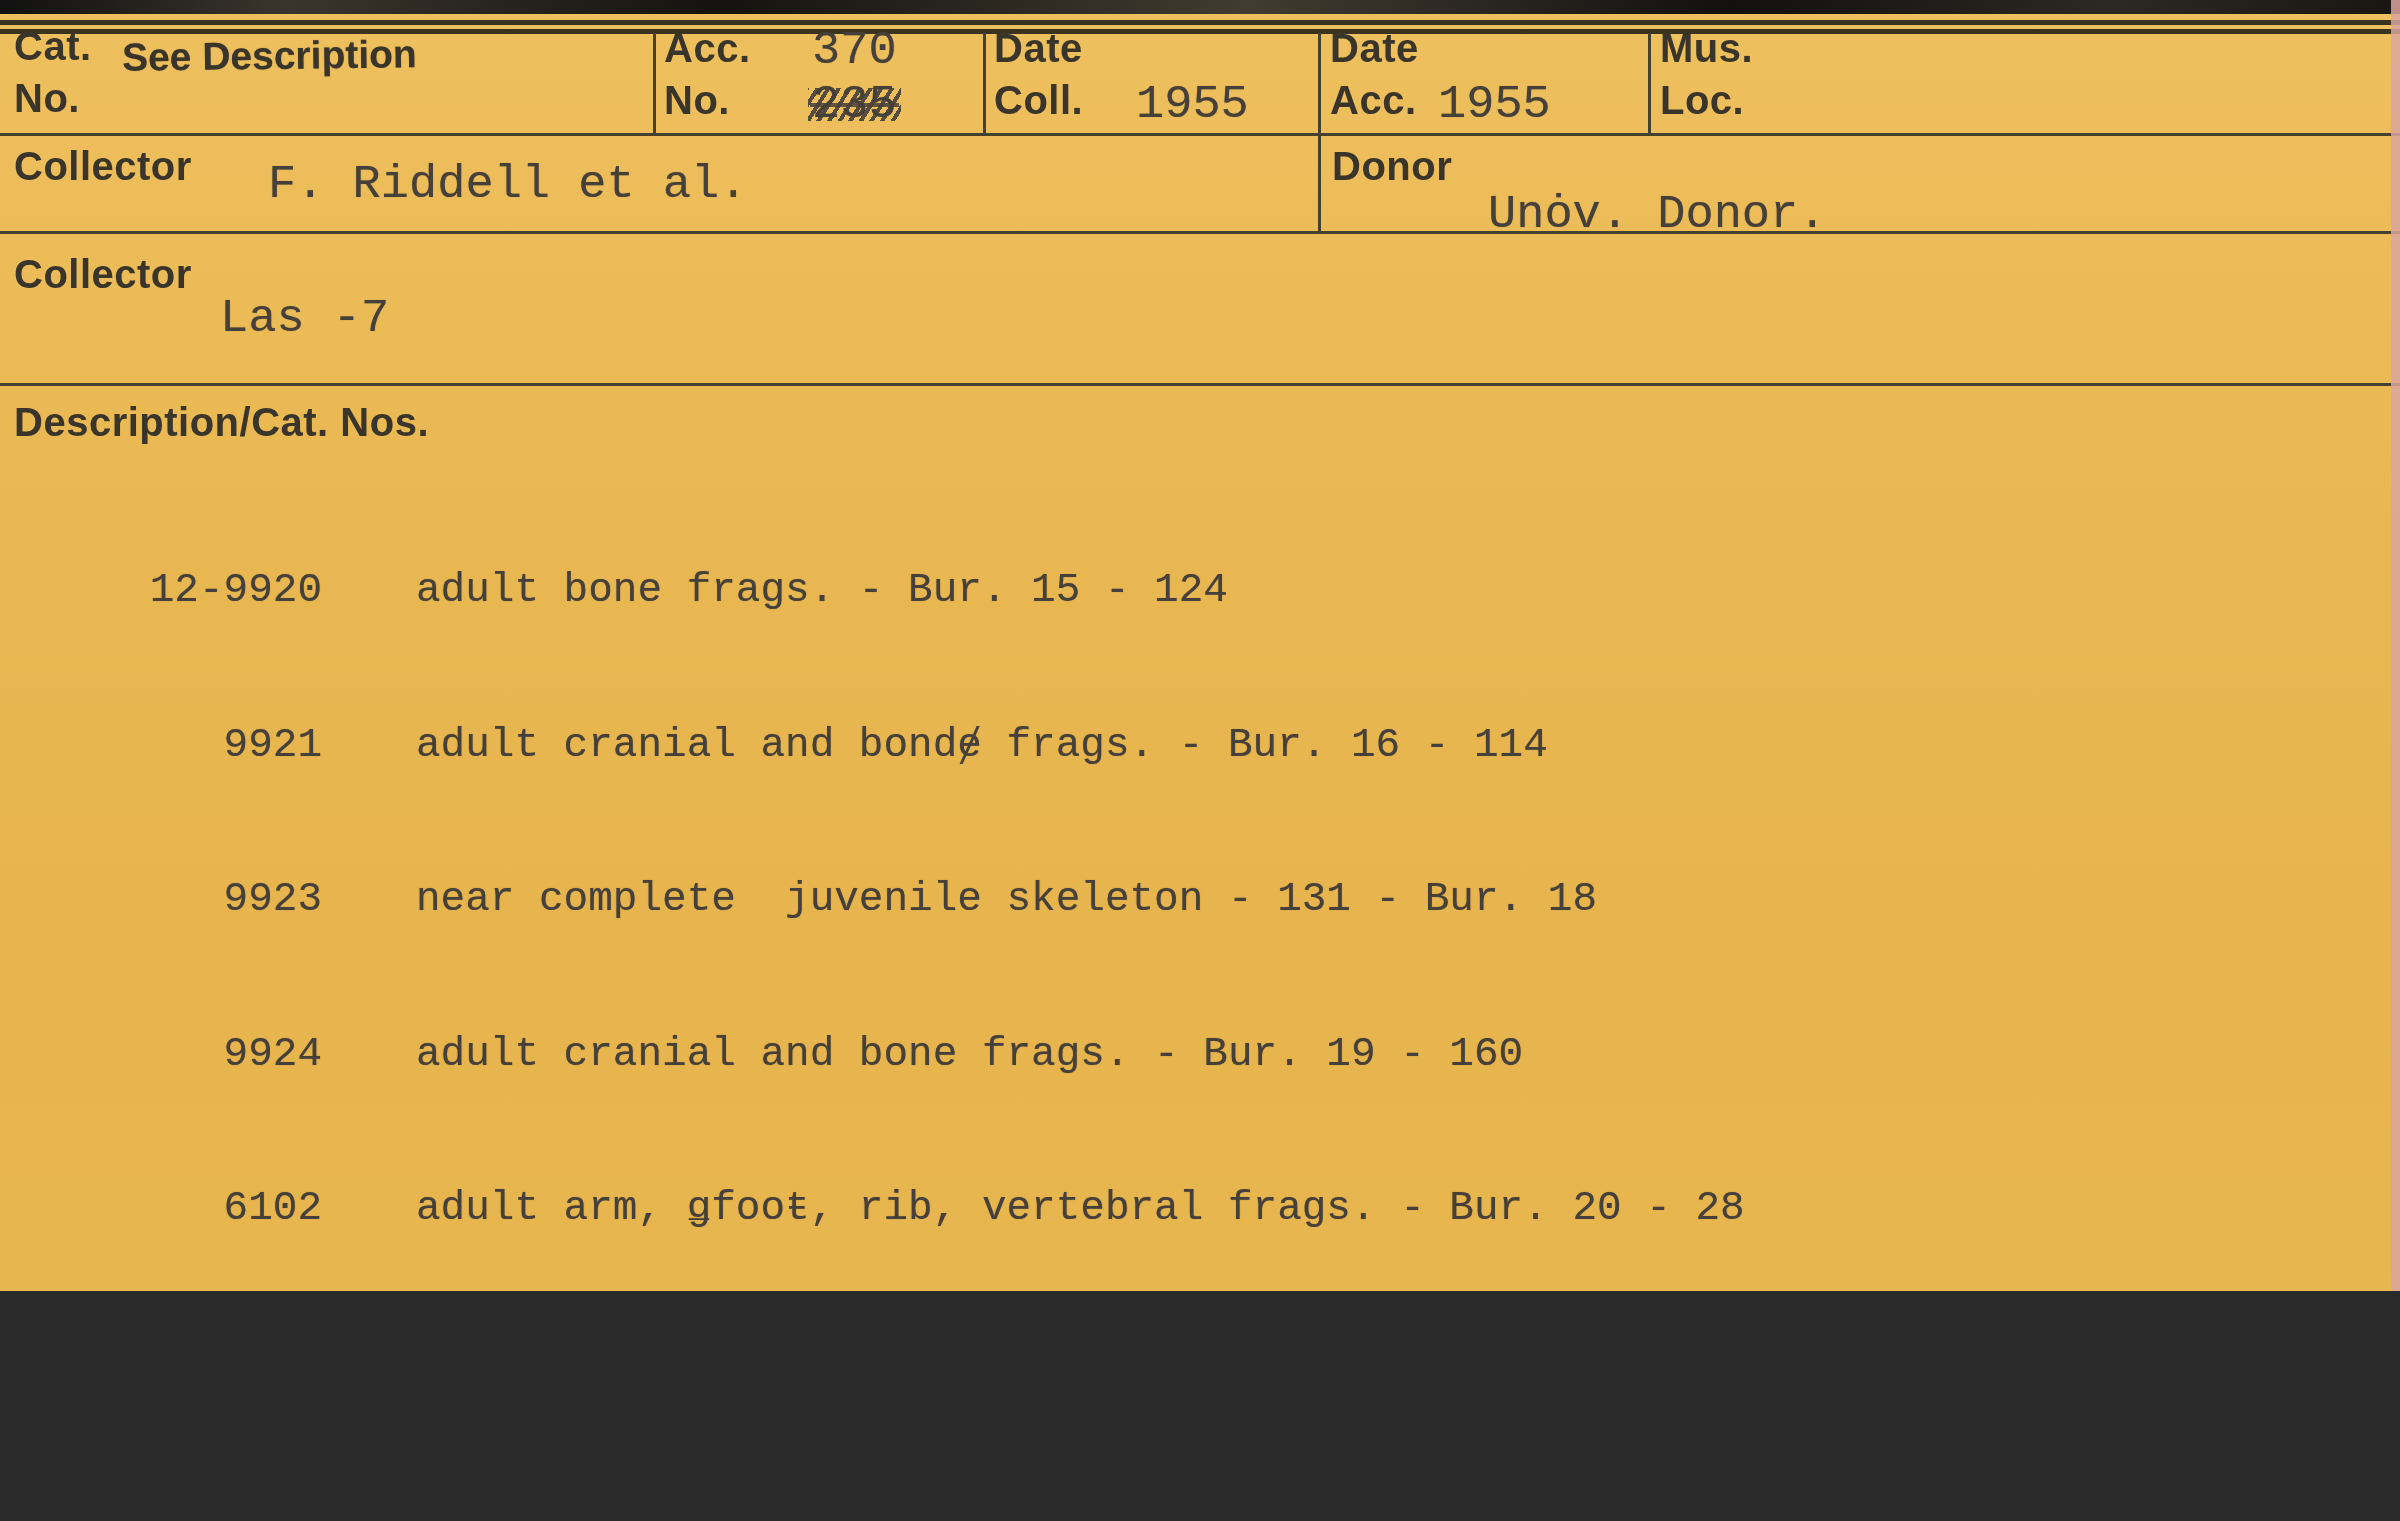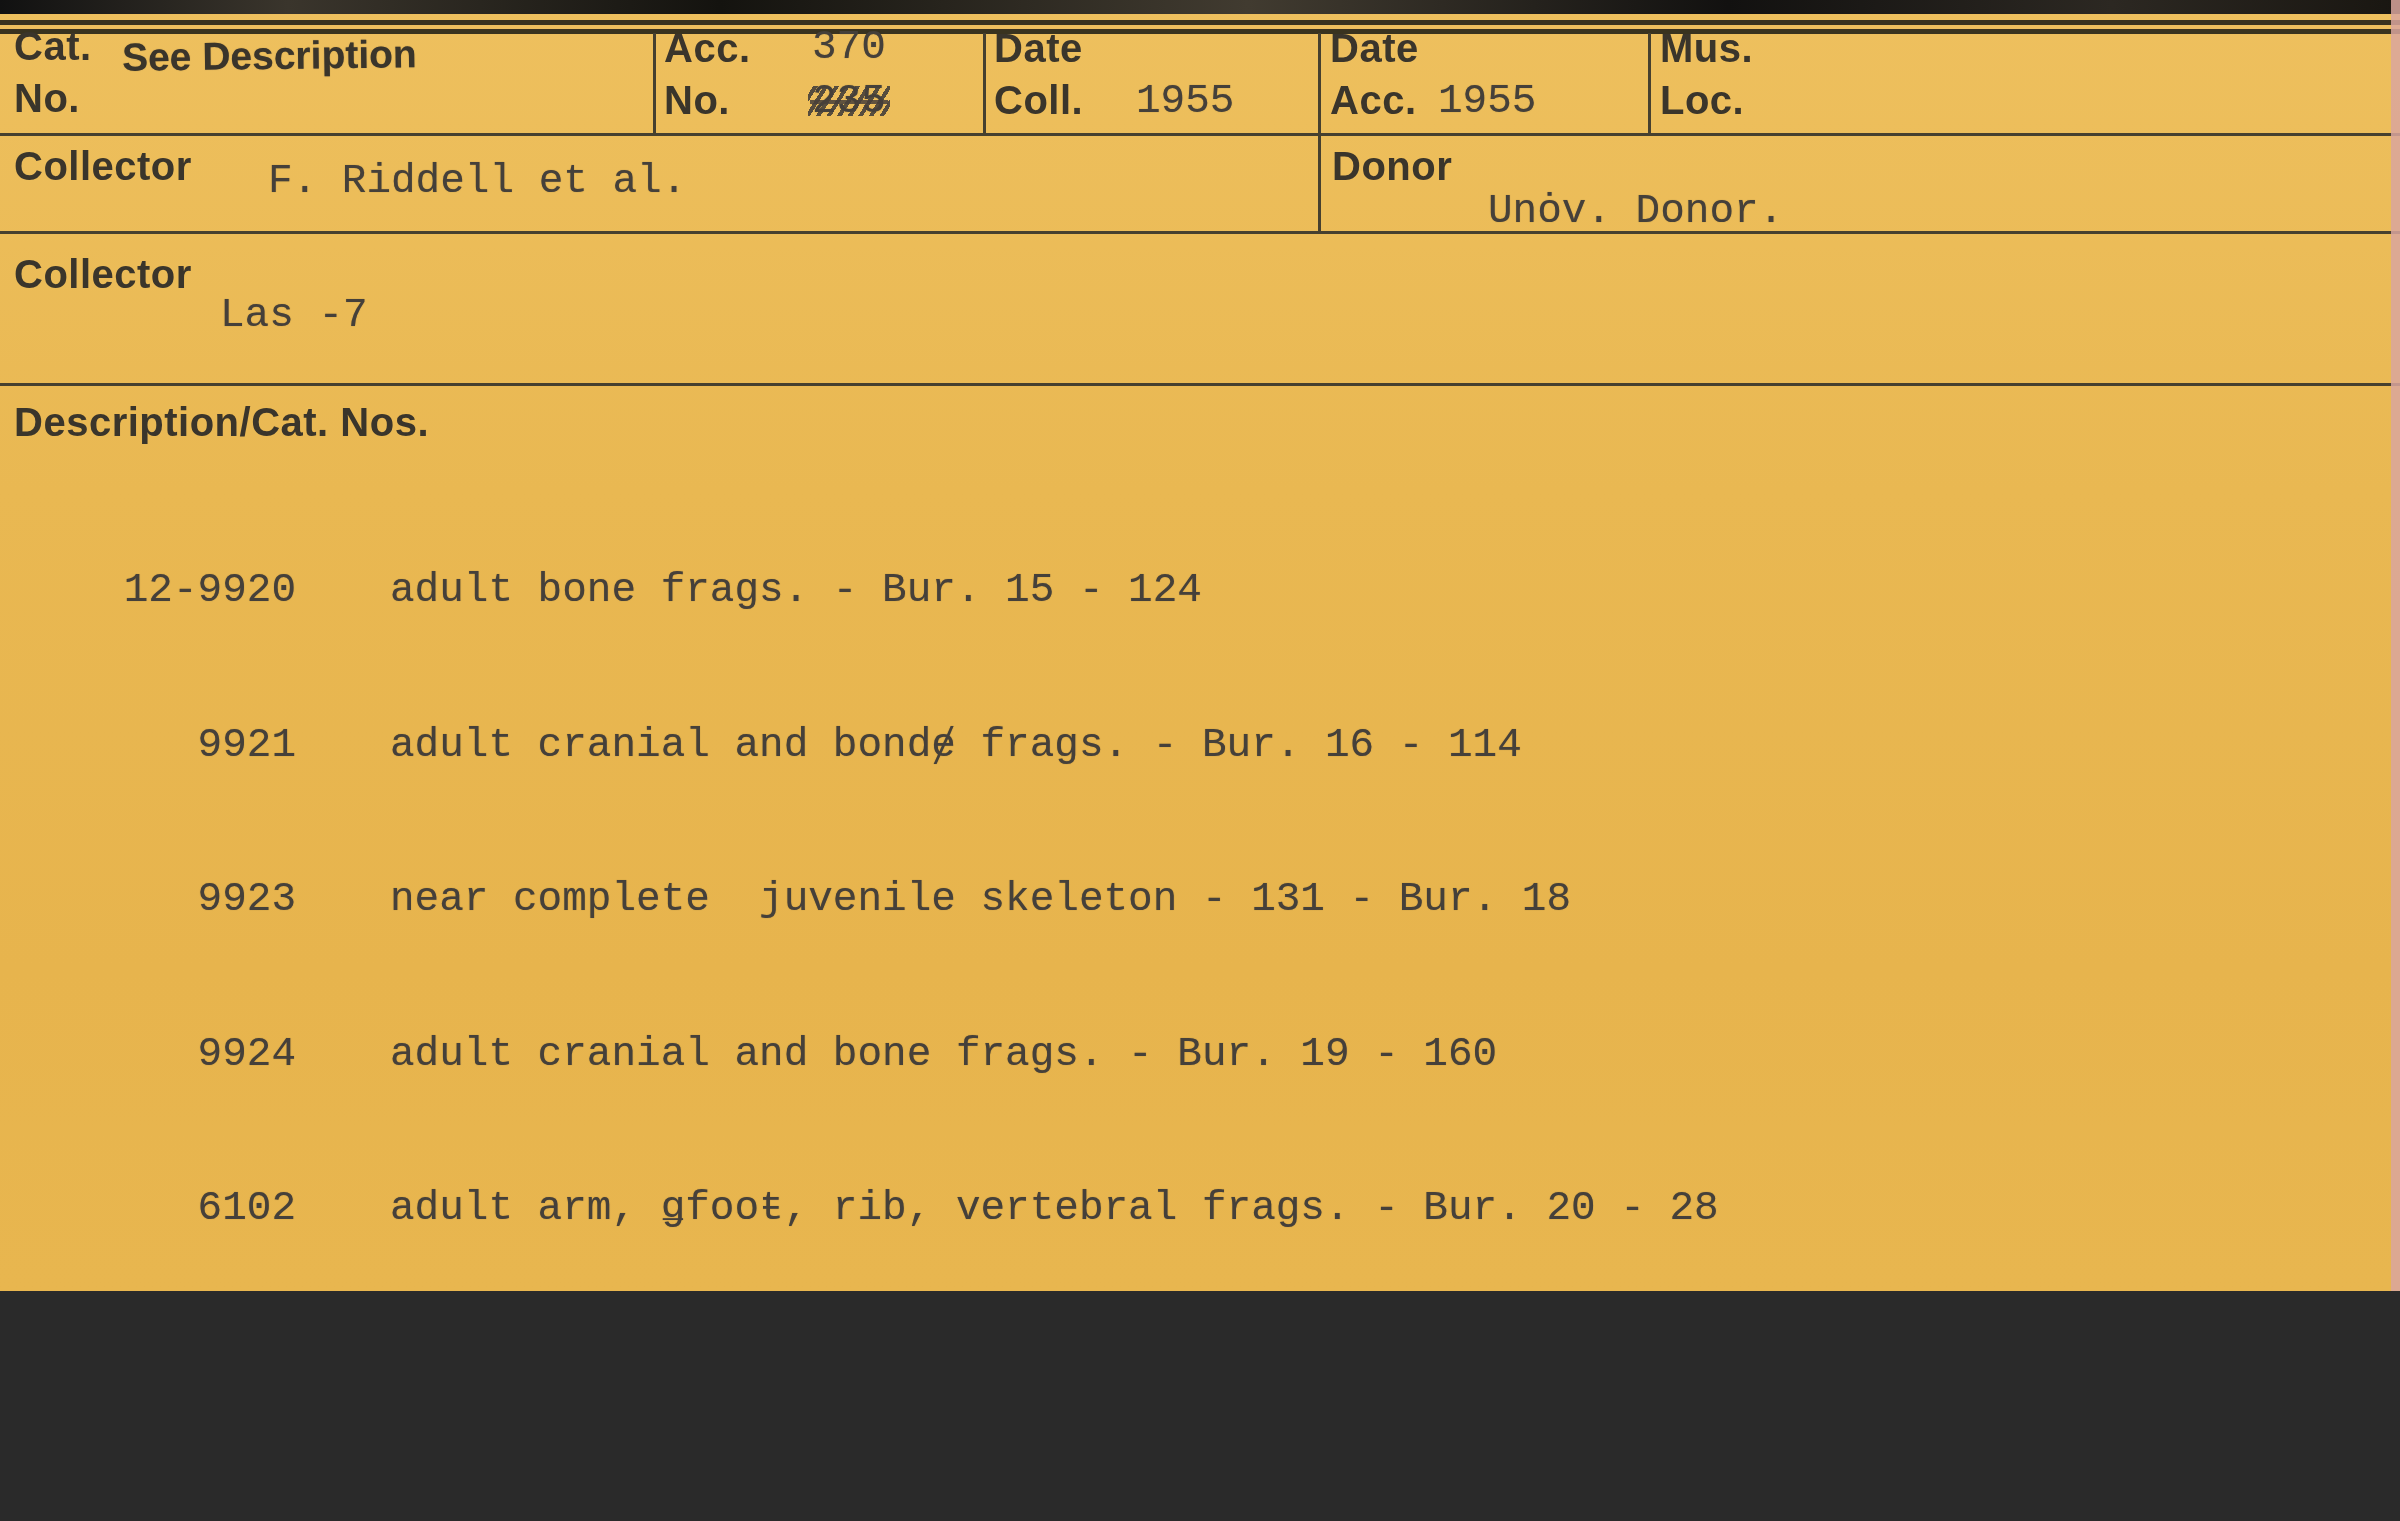--- a/index.html
+++ b/index.html
@@ -47,21 +47,21 @@
   .lbl-mus  { left:1660px; top:22px; }
   .lbl-collector { left:14px;   top:140px; }
   .lbl-donor     { left:1332px; top:140px; }
   .lbl-location  { left:14px;   top:248px; }
   .lbl-desc      { left:14px;   top:396px; }
 
   
   .typed {
     position:absolute;
     font-family:"Liberation Mono", monospace;
-    font-size:41px; color:#45403a;
+    font-size:47px; color:#45403a;
     text-shadow:0 0 1px rgba(62,52,40,.45);
     white-space:pre;
   }
   .t-seedesc { left:122px; top:34px; font-family:"Liberation Sans", sans-serif;
                font-weight:600; color:#3a352b; font-size:39px; transform:rotate(-0.7deg); }
   .t-acc370 { left:812px;  top:24px; }
   .t-acc235 { left:812px;  top:78px; }
   .t-1955a  { left:1136px; top:78px; }
   .t-1955b  { left:1438px; top:78px; }
   .t-collector { left:268px;  top:158px; }
@@ -80,21 +80,21 @@
   }
 
   
   .entries {
     position:absolute; left:0; top:462px; width:2400px;
     font-family:"Liberation Mono", monospace;
     font-size:41px; line-height:51.5px; color:#45403a;
     text-shadow:0 0 1px rgba(62,52,40,.45);
     white-space:pre;
   }
-  .entry-row { white-space:pre; }
+  .entry-row { white-space:pre;padding-left:26px; }
   .entry-no   { display:inline-block; width:296px; text-align:right; }
   .entry-text { display:inline-block; margin-left:94px; }
 
   
   .form-code {
     position:absolute; left:2248px; top:1450px;
     font-size:42px; font-weight:600; letter-spacing:9px; color:#2e2b25;
   }
 </style>
 </head>

